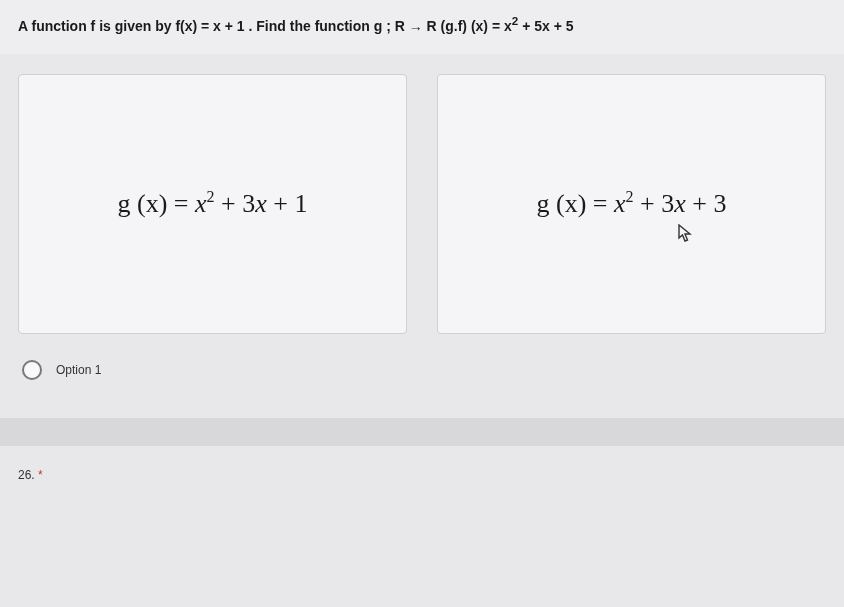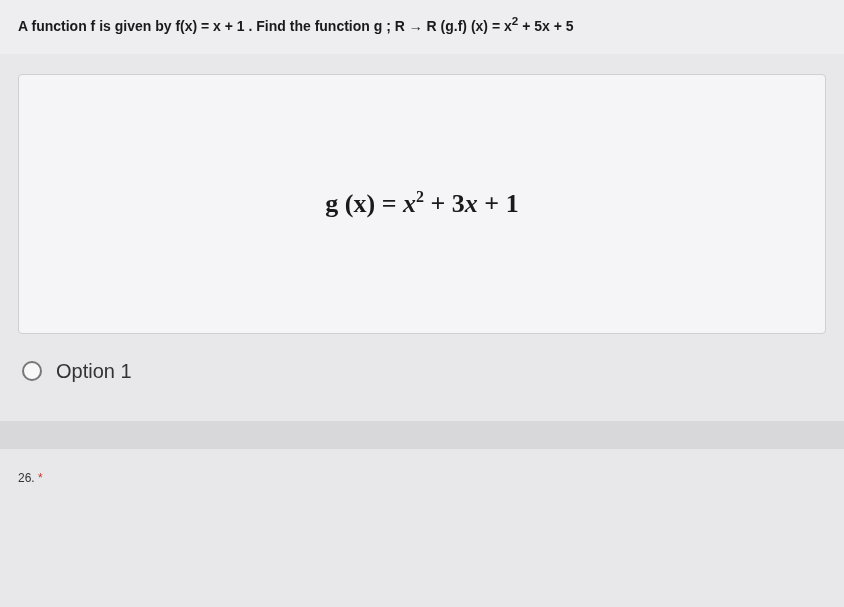--- a/index.html
+++ b/index.html
@@ -35,21 +35,21 @@
       border-radius: 4px;
       height: 260px;
       display: flex;
       align-items: center;
       justify-content: center;
       padding: 20px;
     }
     .formula {
       font-family: 'Times New Roman', serif;
       font-size: 26px;
-      font-weight: bold;
+      font-weight: normal;
       color: #1a1a1a;
       white-space: nowrap;
     }
     .formula .var {
       font-style: italic;
     }
     .formula sup {
       font-size: 16px;
     }
     .option-rows {
@@ -66,21 +66,21 @@
     }
     .radio {
       width: 20px;
       height: 20px;
       border: 2px solid #777;
       border-radius: 50%;
       flex-shrink: 0;
       background: #f8f8f8;
     }
     .option-label {
-      font-size: 20px;
+      font-size: 12px;
       color: #333;
       text-align: center;
     }
     .divider {
       height: 28px;
       background: #d8d8db;
       margin-top: 30px;
     }
     .next-q {
       padding: 22px 18px;
@@ -101,20 +101,28 @@
 <div class="question-text">
   <span>A function f is given by f(x) = x + 1 . Find the function g ; R → R (g.f) (x) = x</span><sup>2</sup><span> + 5x + 5</span>
 </div>
 
 <div class="options-container">
   <div class="option-box">
     <div class="formula">
       <span>g (x) = </span><span class="var">x</span><sup>2</sup><span> + 3</span><span class="var">x</span><span> + 1</span>
     </div>
   </div>
+  <div class="option-box" style="position:relative;">
+    <div class="formula">
+      <span>g (x) = </span><span class="var">x</span><sup>2</sup><span> + 3</span><span class="var">x</span><span> + 3</span>
+    </div>
+    <svg class="cursor" style="left:62%; top:58%;" width="16" height="20" viewBox="0 0 16 20">
+      <path d="M1 1 L1 14 L4.5 11 L7 17 L9.5 16 L7 10 L12 10 Z" fill="none" stroke="#333" stroke-width="1.4"></path>
+    </svg>
+  </div>
 </div>
 
 <div class="option-rows">
   <div class="option-row">
     <div class="radio"></div>
     <span class="option-label">Option 1</span>
   </div>
 </div>
 
 <div class="divider"></div>

